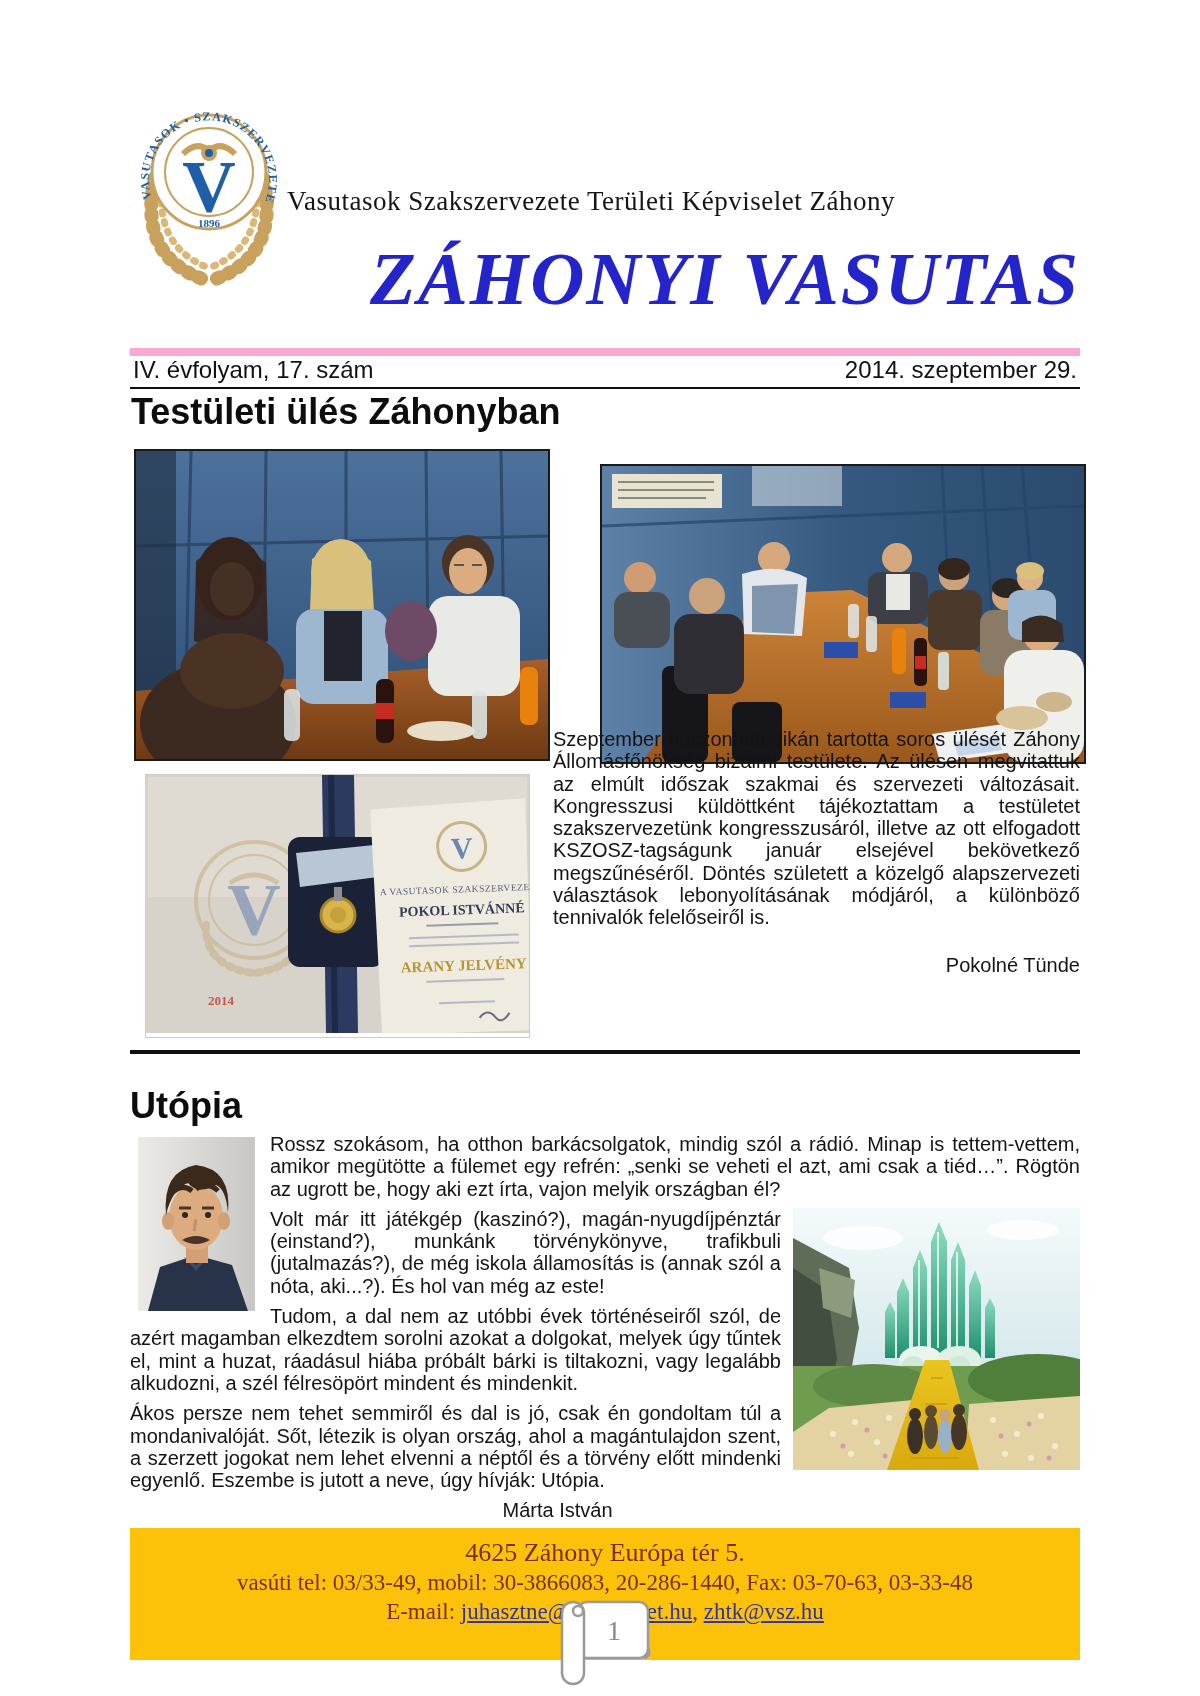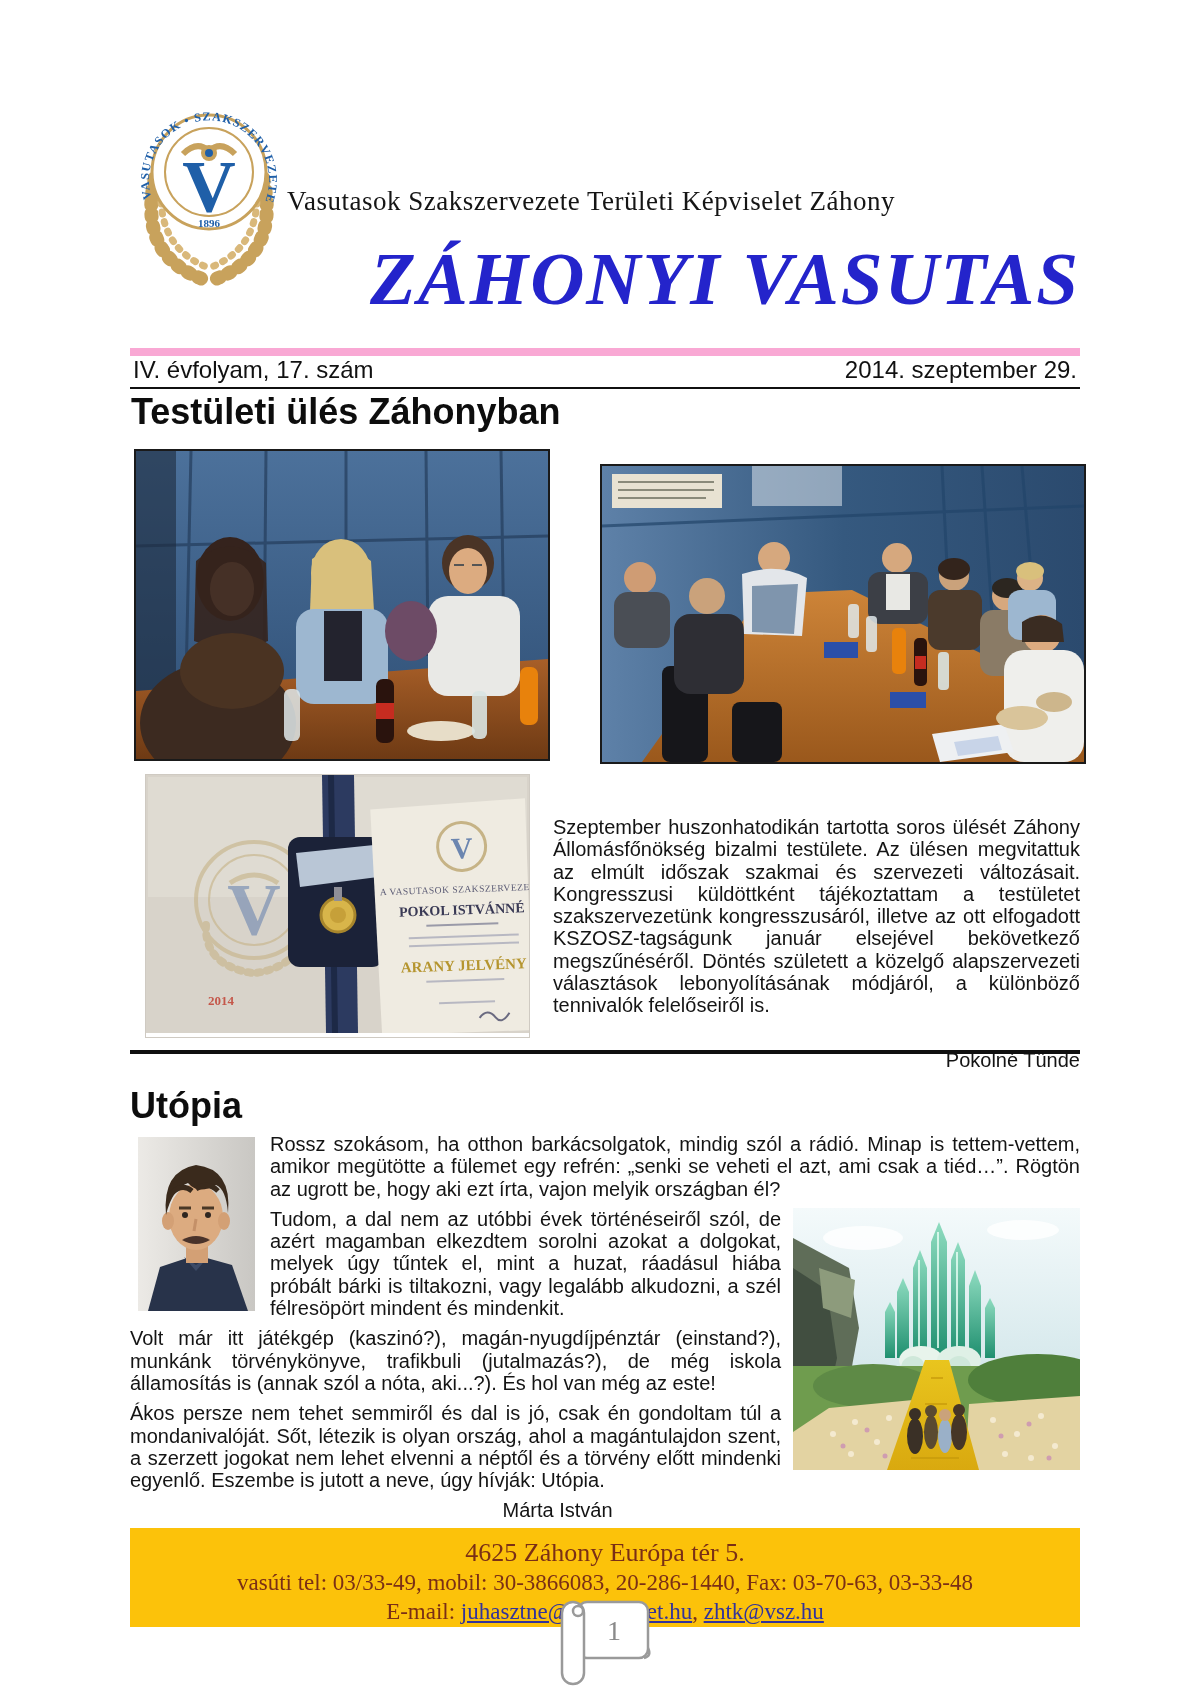--- a/index.html
+++ b/index.html
@@ -22,34 +22,34 @@
   #title1{left:131px;top:391px;}
   #title2{left:130px;top:1085px;}
 
   
   .photo{border:2px solid #1a1a1a;display:block;}
   #photo1{left:134px;top:449px;}
   #photo2{left:600px;top:464px;}
   #certphoto{left:145px;top:774px;border:1px solid #cfcac2;display:block;}
 
   
-  .a1-col{left:553px;top:816px;width:527px;font-size:20px;line-height:22.3px;text-align:justify;}
-  .a1-col .sig{text-align:right;margin-top:32px;}
+  .a1-col{left:553px;top:728px;width:527px;font-size:20px;line-height:22.3px;text-align:justify;}
+  .a1-col .sig{text-align:right;margin-top:25px;}
 
   .divider{left:130px;top:1050px;width:950px;height:4px;background:#101010;}
 
   
   .utopia-body{left:130px;top:1133px;width:950px;font-size:20px;line-height:22.3px;text-align:justify;}
   .utopia-body p{margin:0 0 8px 0;}
   .fl-portrait{float:left;width:117px;height:174px;margin:4px 15px 12px 8px;}
   .fl-oz{float:right;width:287px;height:262px;margin:0 0 12px 12px;}
   .sig2{text-align:center;padding-right:95px;}
 
   
-  .footer{left:130px;top:1528px;width:950px;height:99px;background:#fcc20a;box-sizing:border-box;
+  .footer{left:130px;top:1528px;width:950px;height:132px;background:#fcc20a;box-sizing:border-box;
           text-align:center;font-family:"Liberation Serif",serif;color:#7a2f16;padding-top:9px;}
   .footer .l1{font-size:26px;line-height:31px;}
   .footer .l2{font-size:23px;line-height:29px;}
   .footer .l3{font-size:23px;line-height:29px;}
   .footer a{color:#33339b;text-decoration:underline;}
 
   .scroll-box{left:548px;top:1596px;width:114px;height:96px;}
 </style>
 </head>
 <body>
@@ -414,22 +414,22 @@
               <circle cx="152" cy="207" r="6" fill="#caa27b"></circle>
             </g>
           <g fill="#463626">
               <ellipse cx="166" cy="224" rx="8" ry="18"></ellipse>
               <circle cx="166" cy="202" r="6"></circle>
             </g>
         </g>
       </svg>
     </div>
 
+    <p>Volt már itt játékgép (kaszinó?), magán-nyugdíjpénztár (einstand?), munkánk törvénykönyve, trafikbuli (jutalmazás?), de még iskola államosítás is (annak szól a nóta, aki...?). És hol van még az este!</p>
     <p>Tudom, a dal nem az utóbbi évek történéseiről szól, de azért magamban elkezdtem sorolni azokat a dolgokat, melyek úgy tűntek el, mint a huzat, ráadásul hiába próbált bárki is tiltakozni, vagy legalább alkudozni, a szél félresöpört mindent és mindenkit.</p>
-    <p>Volt már itt játékgép (kaszinó?), magán-nyugdíjpénztár (einstand?), munkánk törvénykönyve, trafikbuli (jutalmazás?), de még iskola államosítás is (annak szól a nóta, aki...?). És hol van még az este!</p>
     <p>Ákos persze nem tehet semmiről és dal is jó, csak én gondoltam túl a mondanivalóját. Sőt, létezik is olyan ország, ahol a magántulajdon szent, a szerzett jogokat nem lehet elvenni a néptől és a törvény előtt mindenki egyenlő. Eszembe is jutott a neve, úgy hívják: Utópia.</p>
     <div class="sig2">Márta István</div>
   </div>
 
   <div class="abs footer">
     <div class="l1">4625 Záhony Európa tér 5.</div>
     <div class="l2">vasúti tel: 03/33-49, mobil: 30-3866083, 20-286-1440, Fax: 03-70-63, 03-33-48</div>
     <div class="l3">
       <span>E-mail:</span>
       <a href="#">juhasztne@zahonynet.hu</a><span>, </span><a href="#">zhtk@vsz.hu</a>

